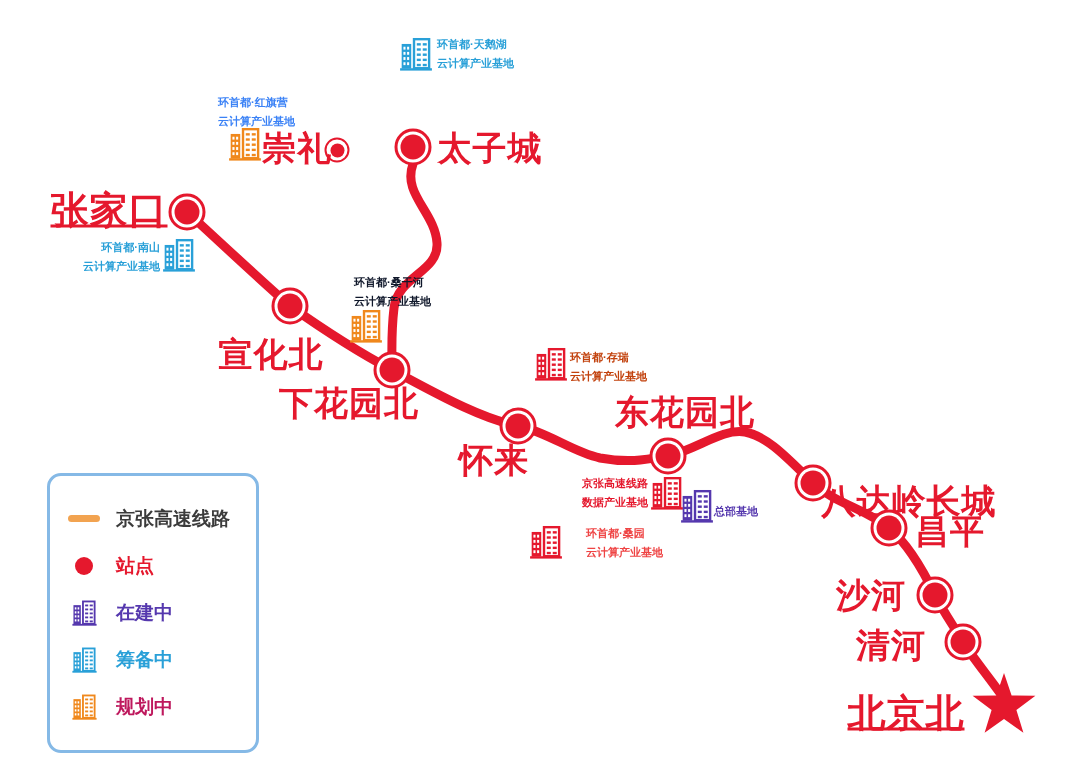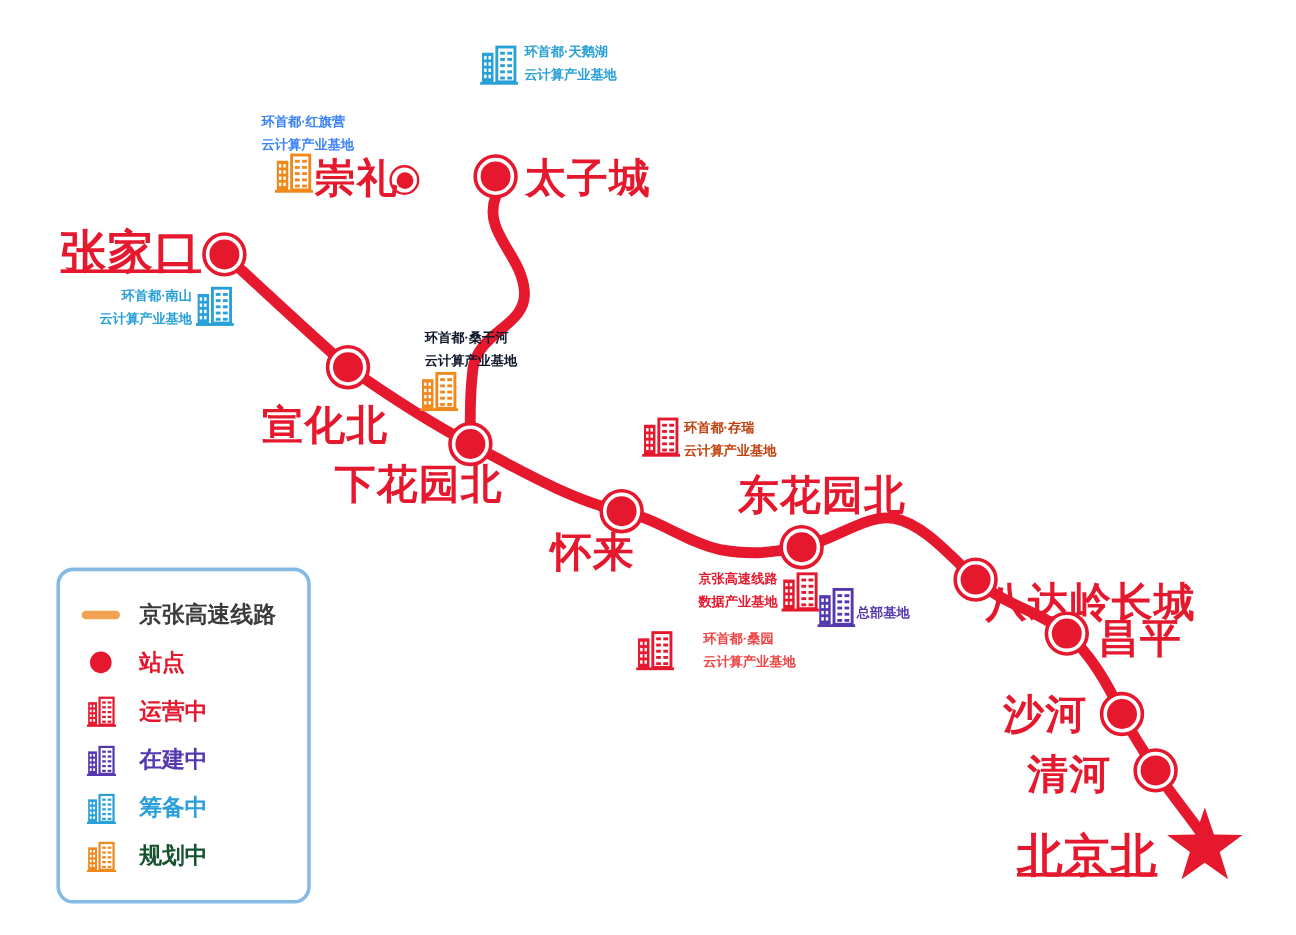--- a/index.html
+++ b/index.html
@@ -200,28 +200,20 @@
       </div>
       <div class="legend-row">
         <div class="legend-swatch">
           <div class="marker legend-marker" style="border-color: rgb(229, 24, 45);">
             <div class="dot" style="background: rgb(229, 24, 45);"></div>
           </div>
         </div>
         <span class="legend-label" style="color: rgb(229, 24, 45);">站点</span>
       </div>
       <div class="legend-row">
-        <div class="legend-swatch" style="color: rgb(229, 24, 45);">
-          <svg viewBox="0 0 40 44" width="25" height="27">
-            <use href="#bld"></use>
-          </svg>
-        </div>
-        <span class="legend-label" style="color: rgb(229, 24, 45);">运营中</span>
-      </div>
-      <div class="legend-row">
         <div class="legend-swatch" style="color: rgb(85, 56, 174);">
           <svg viewBox="0 0 40 44" width="25" height="27">
             <use href="#bld"></use>
           </svg>
         </div>
         <span class="legend-label" style="color: rgb(85, 56, 174);">在建中</span>
       </div>
       <div class="legend-row">
         <div class="legend-swatch" style="color: rgb(41, 160, 216);">
           <svg viewBox="0 0 40 44" width="25" height="27">
@@ -229,16 +221,16 @@
           </svg>
         </div>
         <span class="legend-label" style="color: rgb(41, 160, 216);">筹备中</span>
       </div>
       <div class="legend-row">
         <div class="legend-swatch" style="color: rgb(240, 136, 28);">
           <svg viewBox="0 0 40 44" width="25" height="27">
             <use href="#bld"></use>
           </svg>
         </div>
-        <span class="legend-label" style="color: #14532d;">规划中</span>
+        <span class="legend-label" style="color: #be185d;">规划中</span>
       </div>
     </div>
 </div>
 
 </body></html>

